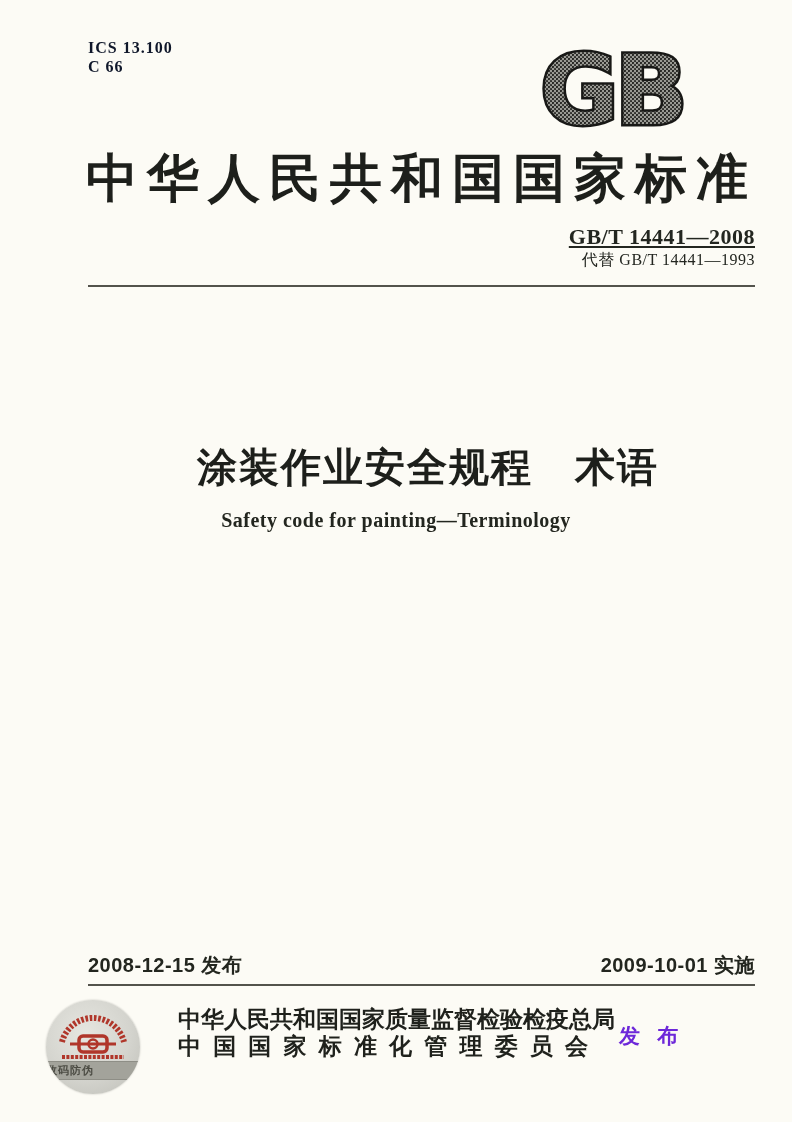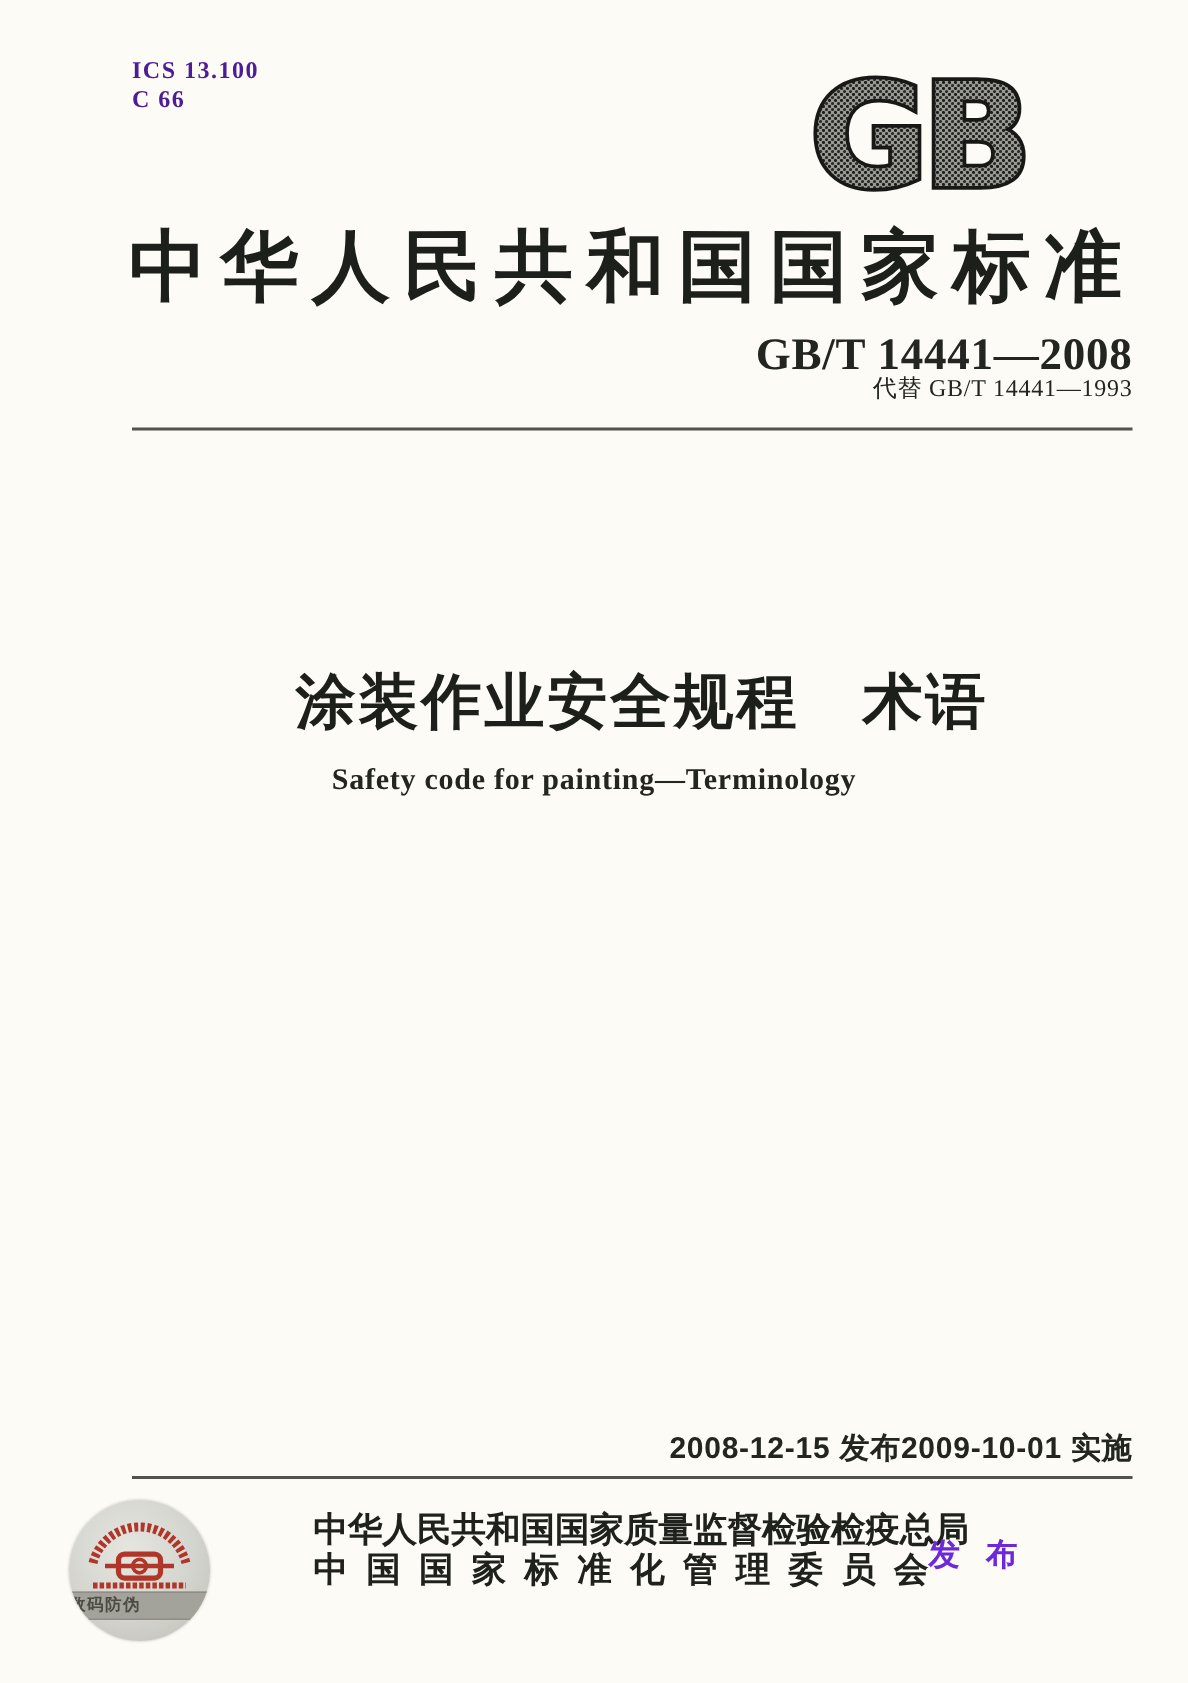--- a/index.html
+++ b/index.html
@@ -20,21 +20,21 @@
 
   
   .ics-block {
     position: absolute;
     left: 88px;
     top: 38px;
     font-size: 16px;
     font-weight: bold;
     line-height: 19px;
     letter-spacing: 1px;
-    color: #4c1d95;
+    color: #0f172a;
   }
 
   
   .gb-logo {
     position: absolute;
     left: 512px;
     top: 42px;
     width: 200px;
     height: 95px;
   }
@@ -56,24 +56,25 @@
 
   
   .std-num {
     position: absolute;
     right: 37px;
     top: 224px;
     text-align: right;
     color: #232620;
   }
   .std-num .num {
-    font-size: 30px;
+    font-size: 22px;
     font-weight: bold;
     letter-spacing: 0.5px;
     line-height: 26px;
+    text-decoration: underline;
   }
   .std-num .replaces {
     font-size: 16px;
     line-height: 20px;
     letter-spacing: 0.5px;
   }
 
   .rule {
     position: absolute;
     left: 88px;
@@ -110,36 +111,35 @@
     color: #23261f;
   }
 
   
   .dates-row {
     position: absolute;
     left: 88px;
     top: 952px;
     width: 667px;
     display: flex;
-    justify-content: flex-end;
+    justify-content: space-between;
     font-family: "Liberation Sans", "DejaVu Sans", sans-serif;
     font-size: 20px;
     font-weight: bold;
     letter-spacing: 0.5px;
     color: #23261f;
   }
 
   
   .issuer {
     position: absolute;
     left: 178px;
     top: 1006px;
     width: 410px;
     color: #1f211c;
-    margin-left: 31px;
   }
   .issuer .line1 {
     font-size: 23px;
     font-weight: bold;
     line-height: 27px;
     white-space: nowrap;
     text-align: justify;
     text-align-last: justify;
   }
   .issuer .line2 {

